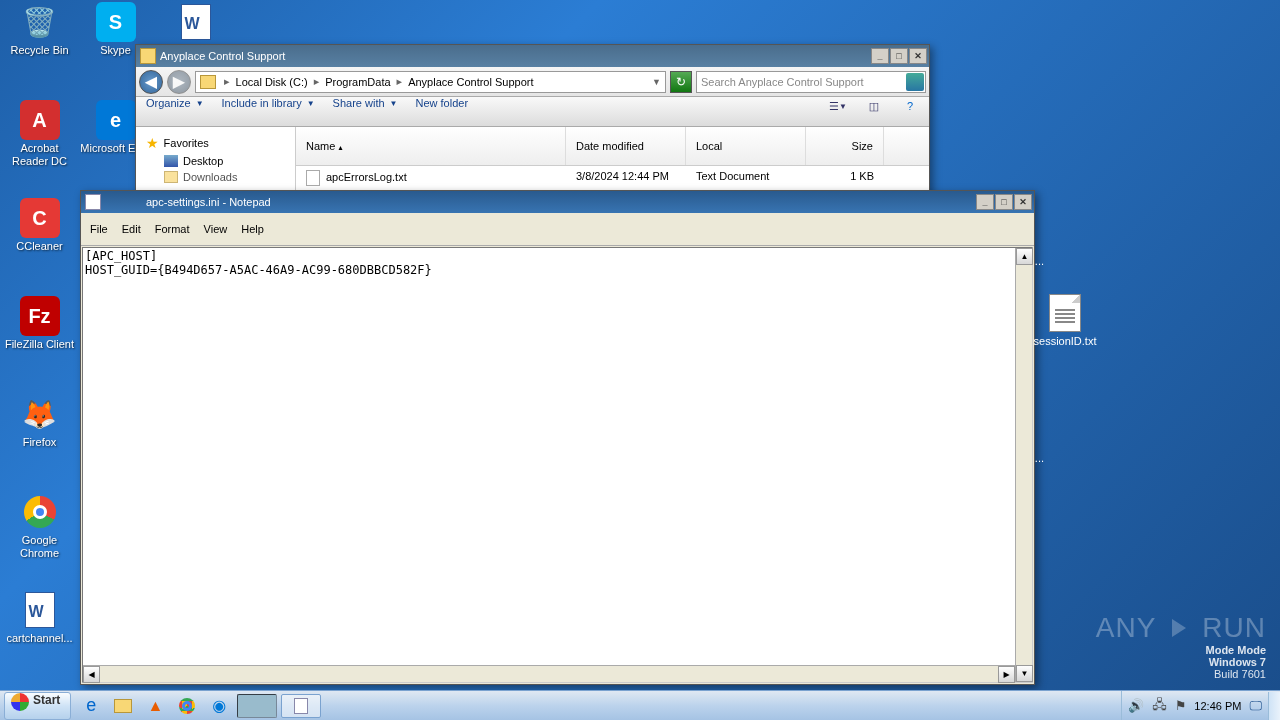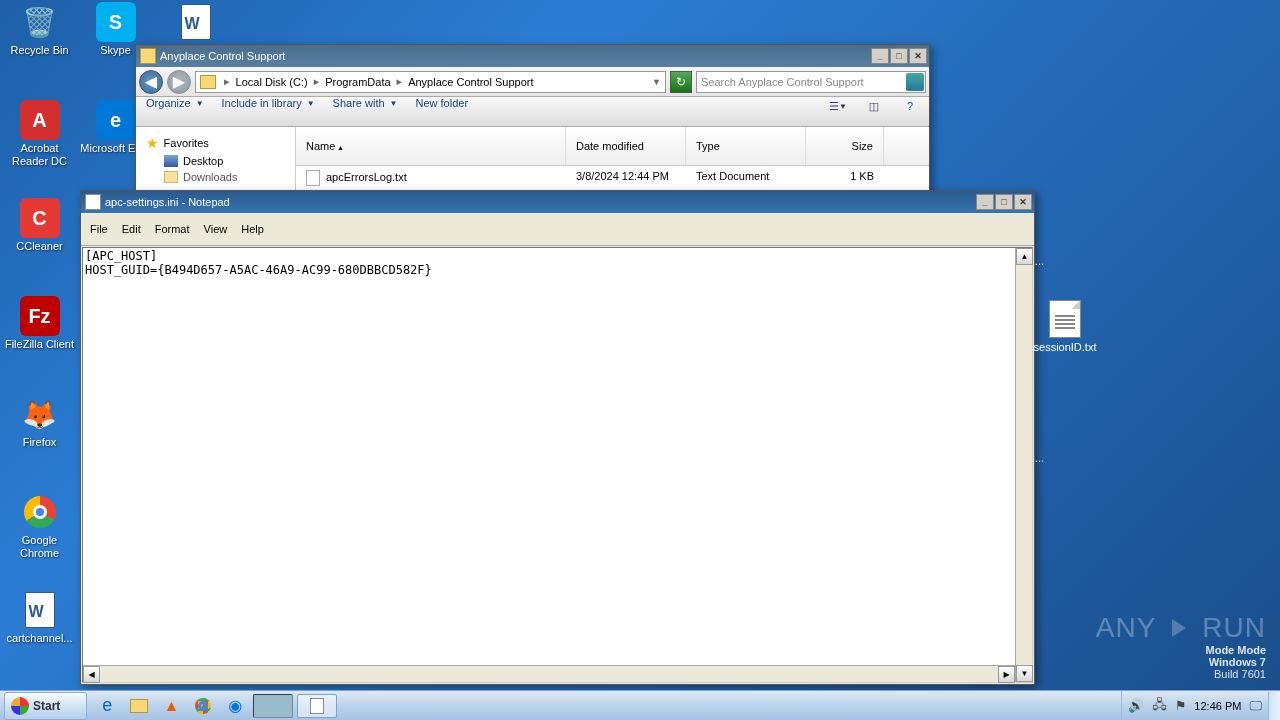--- a/index.html
+++ b/index.html
@@ -7,21 +7,21 @@
 
 
 .desktop { position: absolute; top: 0; left: 0; width: 100%; height: calc(100% - 30px); }
 .desktop-icon { position: absolute; width: 75px; text-align: center; color: white; font-size: 11px; cursor: pointer; }
 .desktop-icon .icon-box { width: 40px; height: 40px; margin: 0 auto 2px; display: flex; align-items: center; justify-content: center; font-size: 28px; }
 .desktop-icon .label { text-shadow: 1px 1px 2px rgba(0,0,0,0.7); line-height: 1.2; }
 
 
 .window { position: absolute; background: #ece9d8; border: 1px solid #555; box-shadow: 3px 3px 8px rgba(0,0,0,0.4); }
 .titlebar { height: 22px; background: linear-gradient(#4a6d8c, #5880a3); display: flex; align-items: center; padding: 0 2px 0 4px; color: white; font-size: 11px; }
-.titlebar.active { background: linear-gradient(#295a8e, #3874b2); }
+.titlebar.active { background: linear-gradient(#295a8e, #3874b2); gap: 41px; }
 .titlebar .title-icon { width: 16px; height: 16px; margin-right: 4px; background: #f8d775; border: 1px solid #b8973a; }
 .titlebar .title-text { flex: 1; }
 .titlebar .win-btns { display: flex; gap: 1px; }
 .titlebar .win-btn { width: 18px; height: 16px; background: #d4d0c8; border: 1px solid #888; font-size: 9px; display: flex; align-items: center; justify-content: center; cursor: pointer; color: #333; font-weight: bold; }
 
 
 .explorer { top: 44px; left: 135px; width: 795px; height: 340px; }
 .explorer .addrbar { height: 30px; background: linear-gradient(#f5f5f5,#e5e5e5); border-bottom: 1px solid #aaa; display: flex; align-items: center; padding: 3px; gap: 4px; }
 .nav-btn { width: 24px; height: 24px; border-radius: 50%; background: radial-gradient(#6699cc,#336699); border: 1px solid #555; display: flex; align-items: center; justify-content: center; color: white; cursor: pointer; }
 .nav-btn.disabled { filter: grayscale(70%) opacity(0.6); }
@@ -72,21 +72,21 @@
 .side-item .doc-ico::before { content: ""; position: absolute; top: 0; right: 0; width: 8px; height: 8px; background: linear-gradient(135deg,#fff 50%,#ccc 50%); }
 .side-item .doc-ico .lines { position: absolute; top: 14px; left: 5px; right: 5px; height: 2px; background: #888; box-shadow: 0 4px #888, 0 8px #888, 0 12px #888; }
 
 
 .watermark { position: absolute; right: 14px; bottom: 40px; text-align: right; color: rgba(255,255,255,0.85); font-size: 11px; }
 .watermark .logo { font-size: 28px; font-weight: 300; letter-spacing: 1px; opacity: 0.35; display: flex; align-items: center; justify-content: flex-end; gap: 16px; }
 .watermark .logo .tri { width: 0; height: 0; border-left: 14px solid rgba(255,255,255,0.7); border-top: 9px solid transparent; border-bottom: 9px solid transparent; }
 
 
 .taskbar { position: absolute; bottom: 0; left: 0; right: 0; height: 30px; background: linear-gradient(#dfe8f2,#bcd3ec 50%,#a5c3e4); border-top: 1px solid #7aa2cf; display: flex; align-items: center; }
-.start-btn { height: 28px; padding: 0 26px 0 6px; display: flex; align-items: center; gap: 4px; background: linear-gradient(#fafdff,#cfe3f6 50%,#b5d1ec); border: 1px solid #8aaed6; border-radius: 3px; margin: 0 4px; cursor: pointer; font-size: 12px; font-weight: bold; color: #333; }
+.start-btn { height: 28px; padding: 0 10px 0 6px; display: flex; gap: 4px; background: linear-gradient(#fafdff,#cfe3f6 50%,#b5d1ec); border: 1px solid #8aaed6; border-radius: 3px; margin: 0 4px; cursor: pointer; font-size: 12px; font-weight: bold; color: #333; }
 .start-orb { width: 18px; height: 18px; border-radius: 50%; background: conic-gradient(#e33 0 25%, #3a3 0 50%, #33e 0 75%, #ea3 0); }
 .task-item { width: 28px; height: 24px; margin: 0 2px; display: flex; align-items: center; justify-content: center; cursor: pointer; border-radius: 2px; }
 .task-item.active { background: rgba(255,255,255,0.5); border: 1px solid #7aa2cf; }
 .task-item.pressed { background: #9bc; border: 1px inset #789; }
 .tray { margin-left: auto; display: flex; align-items: center; height: 100%; padding: 0 6px; font-size: 11px; gap: 8px; border-left: 1px solid #9abcd9; }
 .tray-icon { cursor: pointer; color: #444; font-size: 13px; }
 .show-desktop { width: 12px; height: 28px; border-left: 1px solid #9abcd9; background: linear-gradient(90deg,#cfe3f6,#e9f2fb); cursor: pointer; }
 </style>
 </head>
 <body>
@@ -209,21 +209,21 @@
         </div>
       <div class="nav-item indent" style="opacity:0.7">
           <span style="width:14px;height:12px;background:#f8d775;display:inline-block;border:1px solid #b8973a"></span>
           <span>Downloads</span>
         </div>
     </div>
     <div class="file-list">
       <div class="file-headers">
         <div class="col col-name"><span>Name</span> <span style="font-size:8px">▴</span></div>
         <div class="col col-date">Date modified</div>
-        <div class="col col-type">Type</div>
+        <div class="col col-type">Local</div>
         <div class="col col-size">Size</div>
       </div>
       <div class="file-row">
         <div class="col col-name"><span class="file-ico"></span><span>apcErrorsLog.txt</span></div>
         <div class="col col-date">3/8/2024 12:44 PM</div>
         <div class="col col-type">Text Document</div>
         <div class="col col-size">1 KB</div>
       </div>
     </div>
   </div>
@@ -256,21 +256,21 @@
     </div>
     <div class="scrollbar-h">
       <div class="sb-btn">◀</div>
       <div class="sb-track-h"></div>
       <div class="sb-btn">▶</div>
     </div>
   </div>
 </div>
 
 <div class="side-item" style="top:255px;right:236px">...</div>
-<div class="side-item" style="top:300px;right:180px;width:70px">
+<div class="side-item" style="top:294px;right:180px;width:70px">
   <div class="doc-ico">
       <div class="lines"></div>
     </div>
   <div class="label">sessionID.txt</div>
 </div>
 <div class="side-item" style="top:452px;right:236px">...</div>
 
 <div class="watermark">
   <div class="logo">
     <span>ANY</span>

